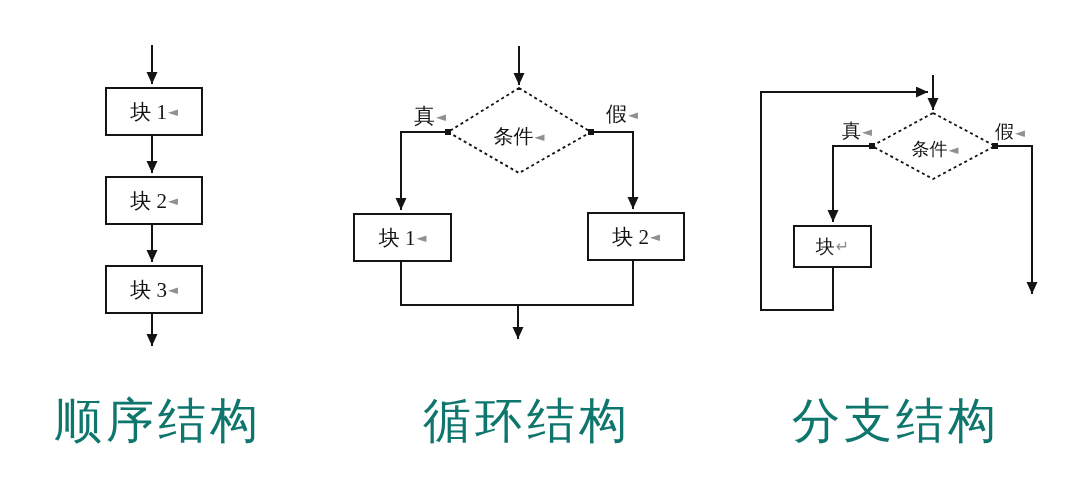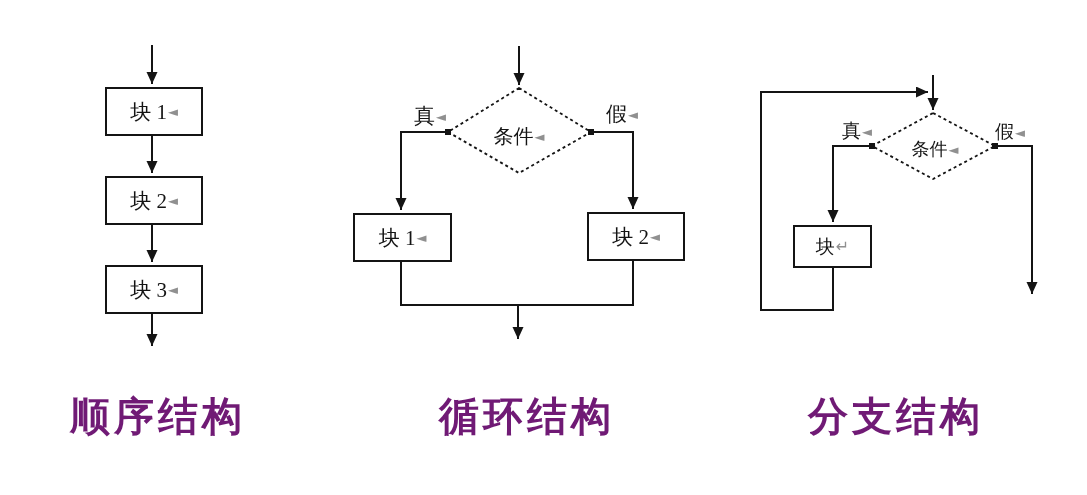--- a/index.html
+++ b/index.html
@@ -38,24 +38,24 @@
     white-space:nowrap;
   }
   .cond{font-size:20px;}
   .cond3{font-size:18px;}
   .tf{font-size:21px;}
   .tf3{font-size:19px;}
   .caption{
     position:absolute;
     width:220px;
     text-align:center;
-    font-size:40px;
-    font-weight:700;
+    font-size:48px;
+    font-weight:400;
     letter-spacing:4px;
-    color:#701a75;
+    color:#0f766e;
     font-family:"Liberation Sans", sans-serif;
     white-space:nowrap;
   }
 </style>
 </head>
 <body>
 
 <div class="stage">
 
   <svg class="lines" width="1087" height="495" viewBox="0 0 1087 495">

